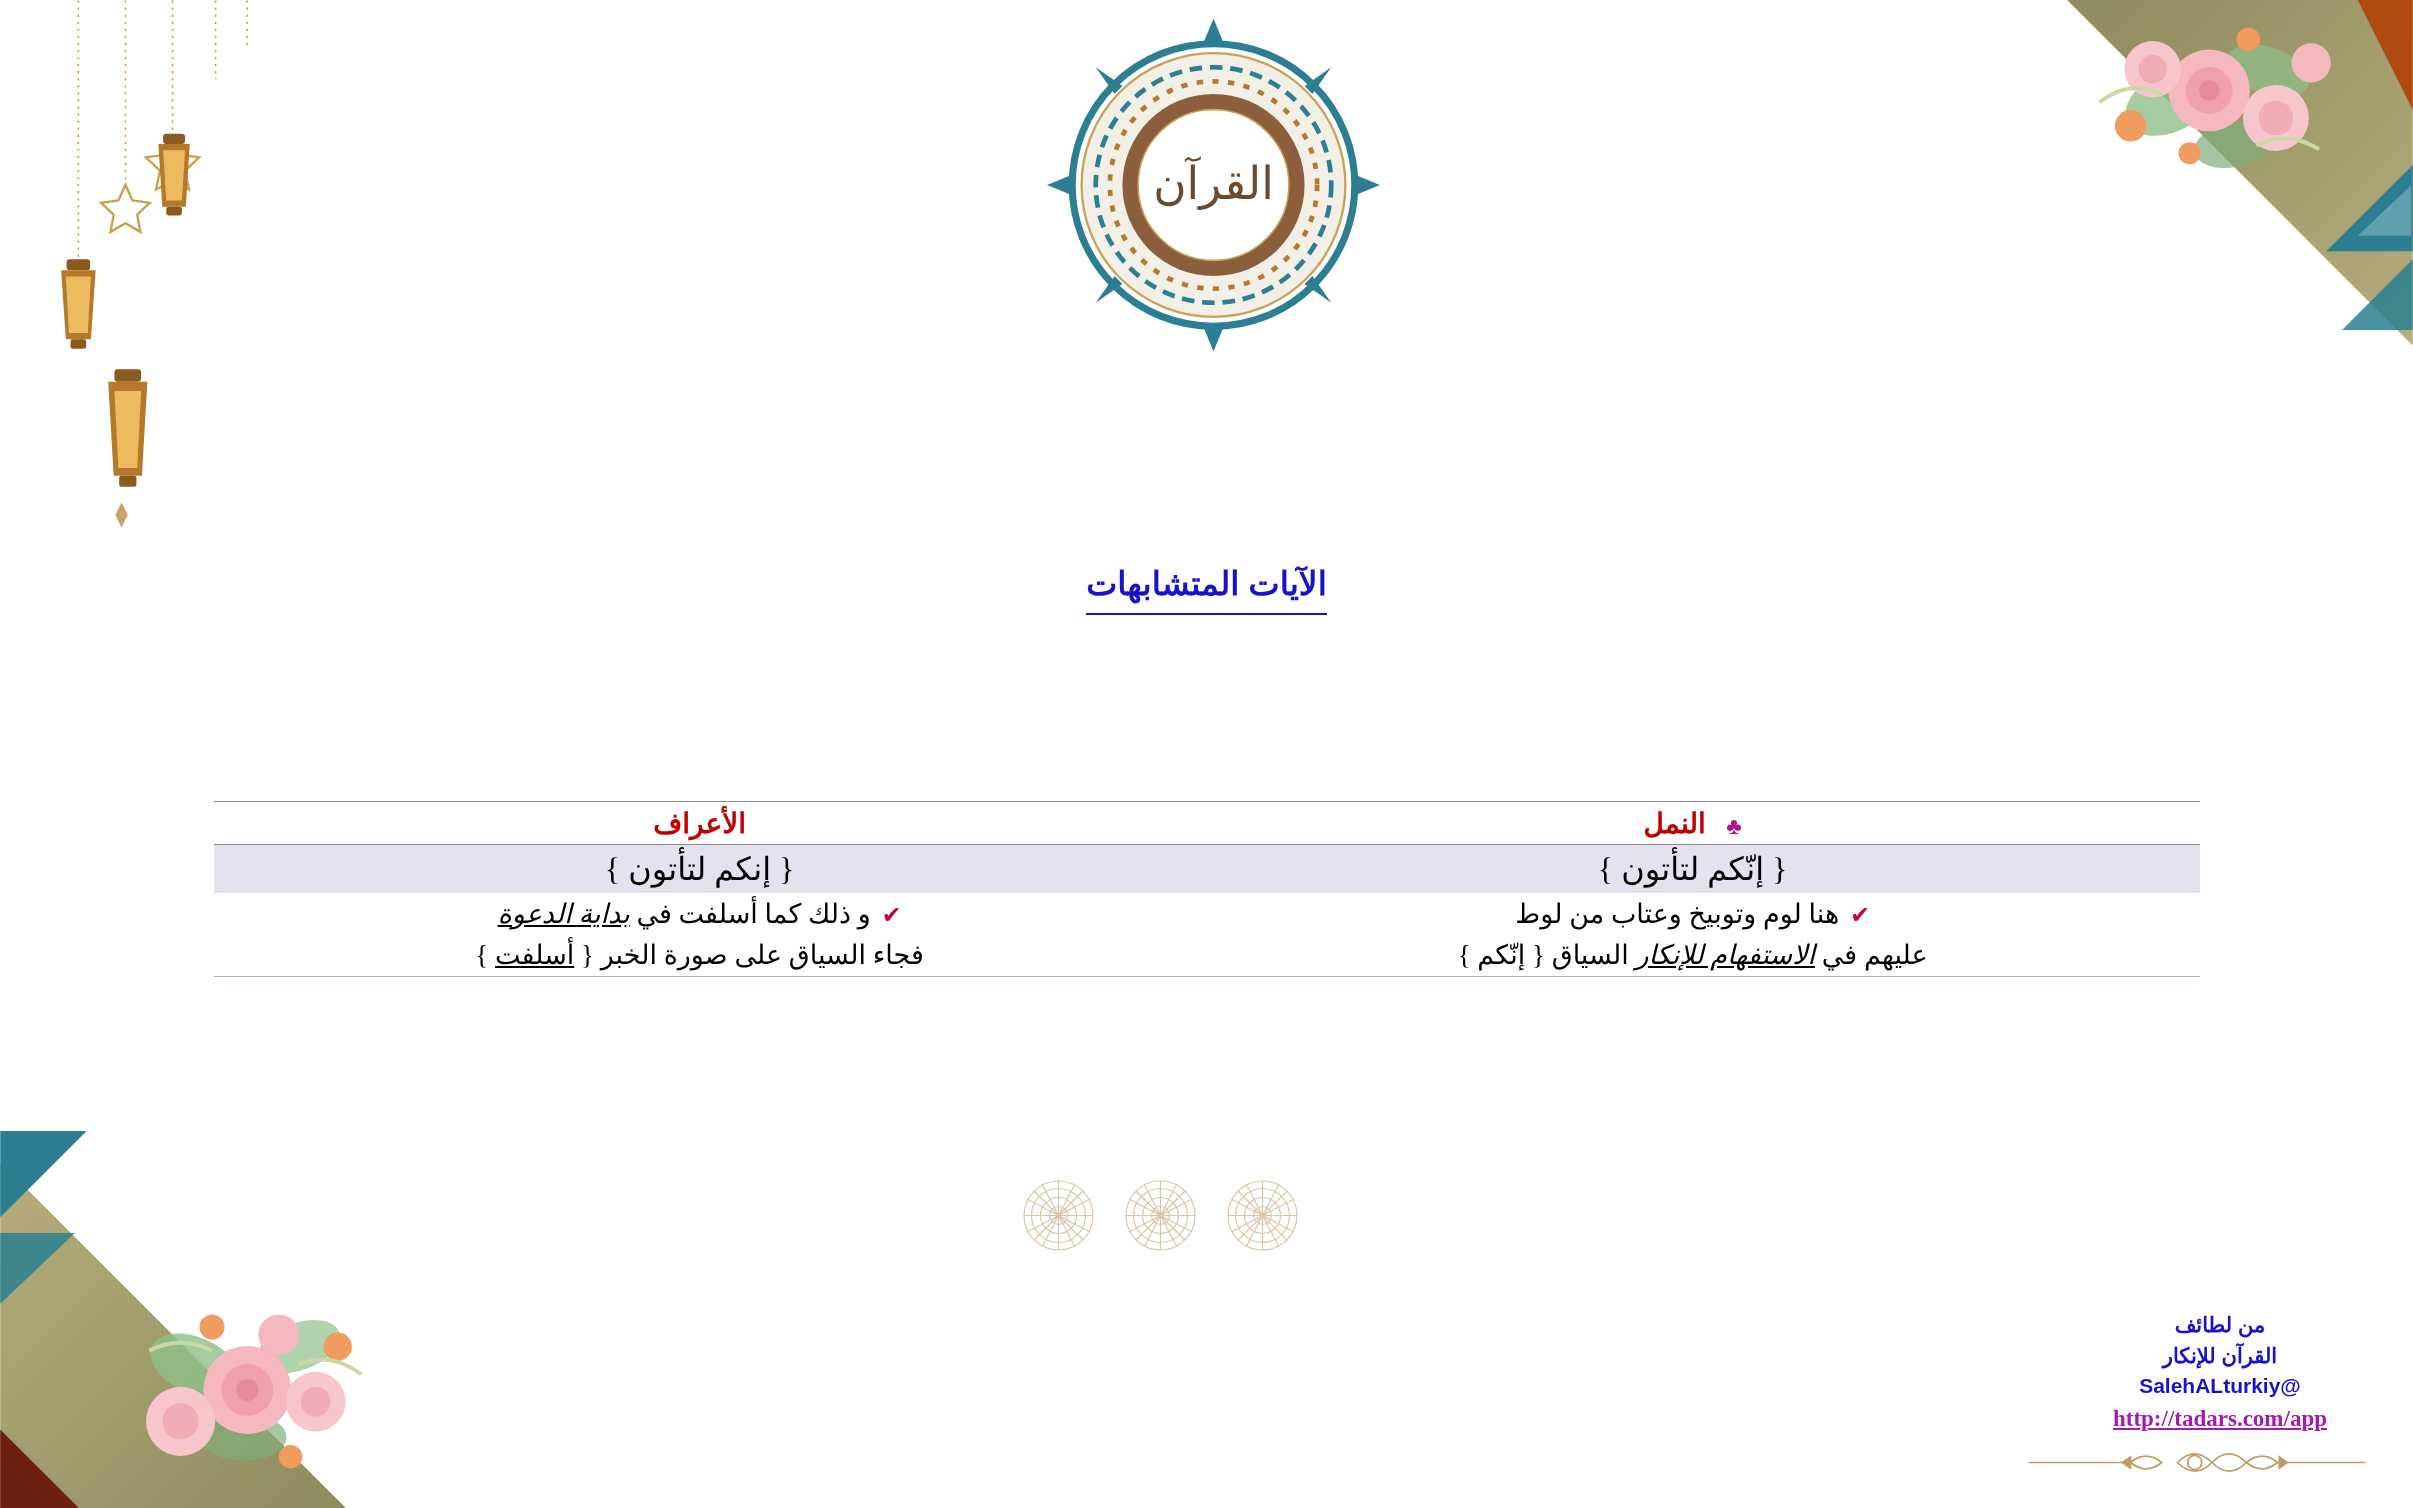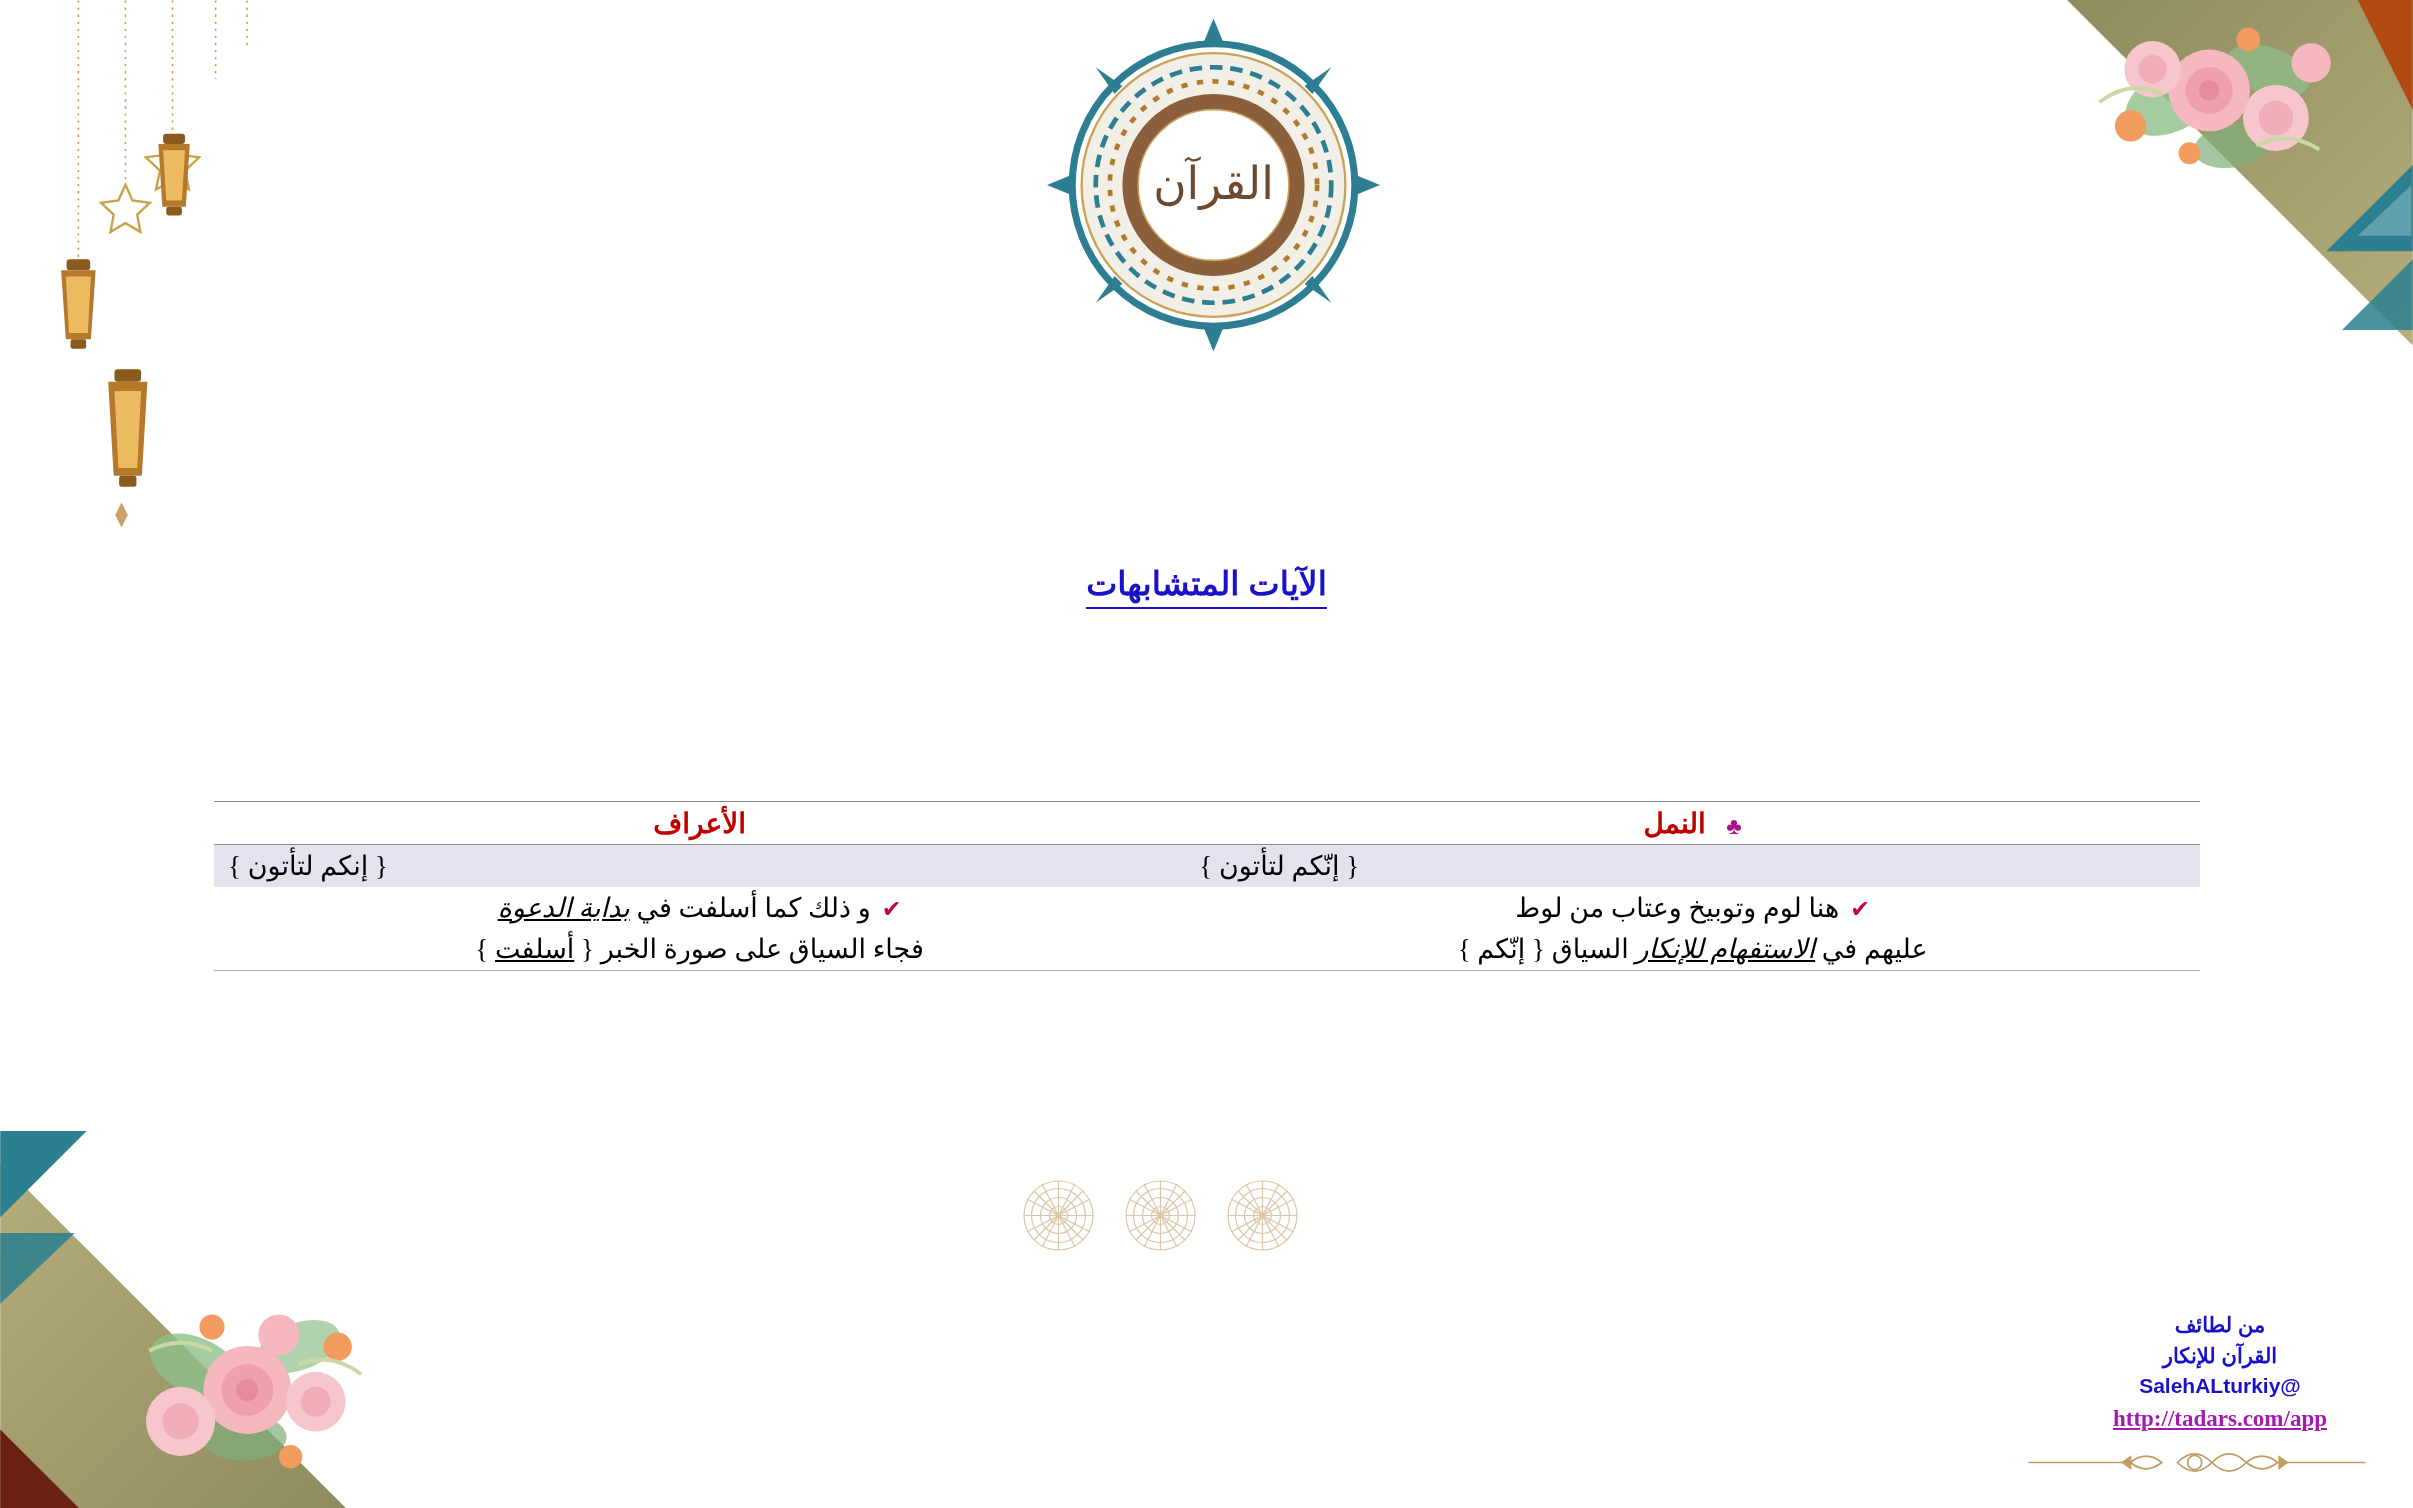--- a/index.html
+++ b/index.html
@@ -38,21 +38,21 @@
     left: 0; right: 0;
     text-align: center;
     color: #1a12c8;
     font-family: "Liberation Sans", sans-serif;
     font-weight: bold;
     font-size: 33px;
     letter-spacing: 0px;
   }
   .slide-title span {
     border-bottom: 2.4px solid #1a12c8;
-    padding-bottom: 5px;
+    padding-bottom: 11px;
   }
 
   
   .table-wrap {
     position: absolute;
     top: 801px;
     left: 214px;
     width: 1986px;
   }
   table.compare {
@@ -69,22 +69,22 @@
     border-bottom: 1.6px solid #8c8c8c;
     color: #c00000;
     font-weight: bold;
     text-align: center;
     font-size: 28px;
     padding-top: 7.9px;
     padding-bottom: 7.9px;
   }
   .row-ayah td {
     background: #e6e1ee;
-    text-align: left;
-    font-size: 27px;
+    text-align: center;
+    font-size: 32px;
     color: #000000;
     padding-top: 9.4px;
     padding-bottom: 9.4px;
   }
   .row-note td {
     font-size: 27px;
     color: #000000;
     padding-top: 11px;
   }
   .row-note2 td {

